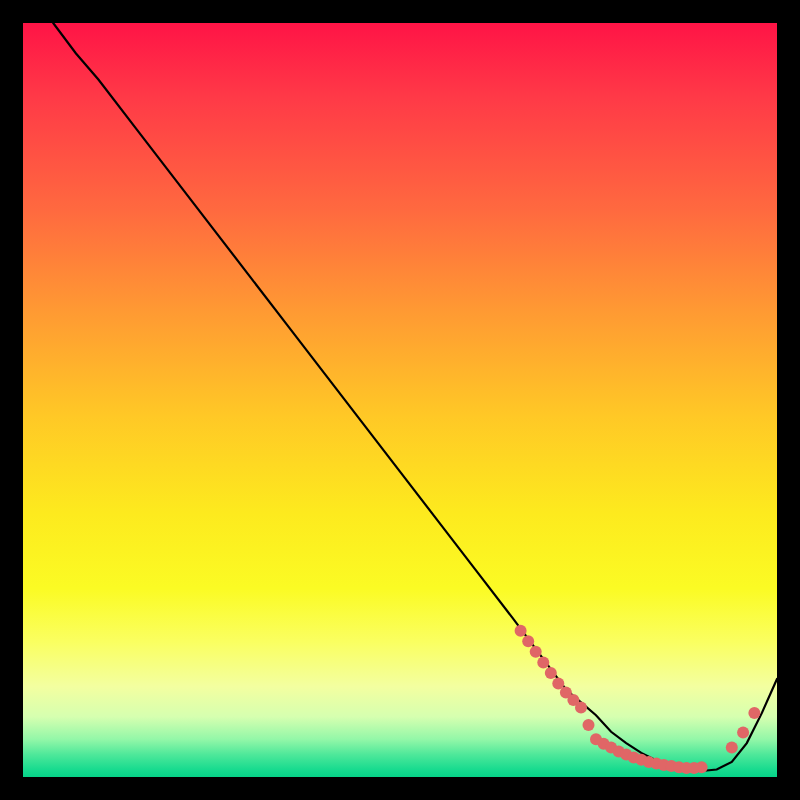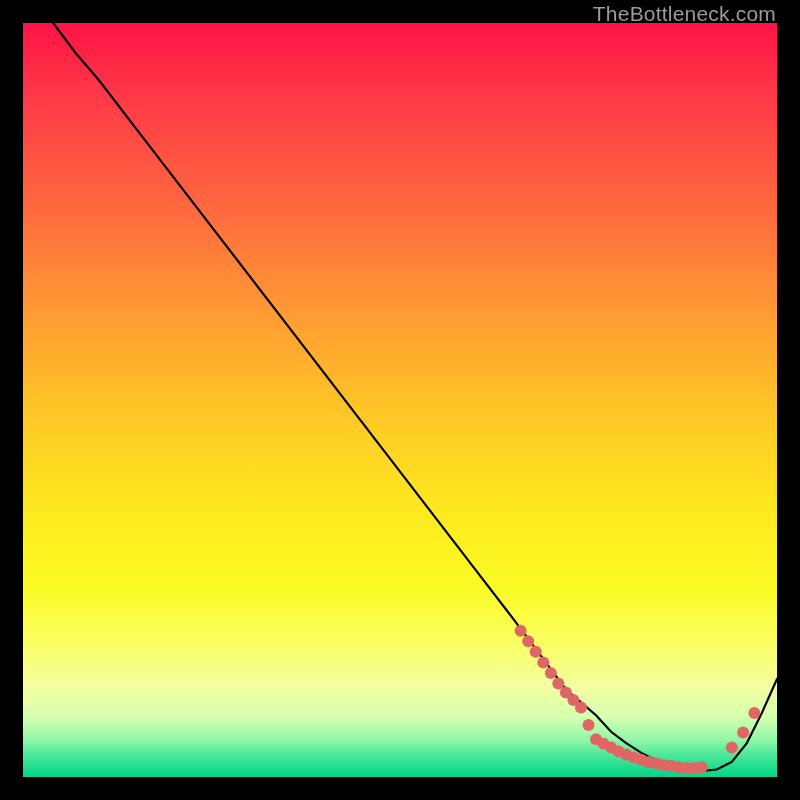--- a/index.html
+++ b/index.html
@@ -92,14 +92,13 @@
           <circle cx="656.0" cy="744.2" r="6" fill="#e06666"></circle>
           <circle cx="663.5" cy="745.0" r="6" fill="#e06666"></circle>
           <circle cx="671.1" cy="745.0" r="6" fill="#e06666"></circle>
           <circle cx="678.6" cy="744.2" r="6" fill="#e06666"></circle>
           <circle cx="708.8" cy="724.6" r="6" fill="#e06666"></circle>
           <circle cx="720.1" cy="709.5" r="6" fill="#e06666"></circle>
           <circle cx="731.4" cy="689.9" r="6" fill="#e06666"></circle>
         </g>
     </svg>
   </div>
-  <div class="watermark">TheBottleneck.com</div>
 </div>
 
 </body></html>

